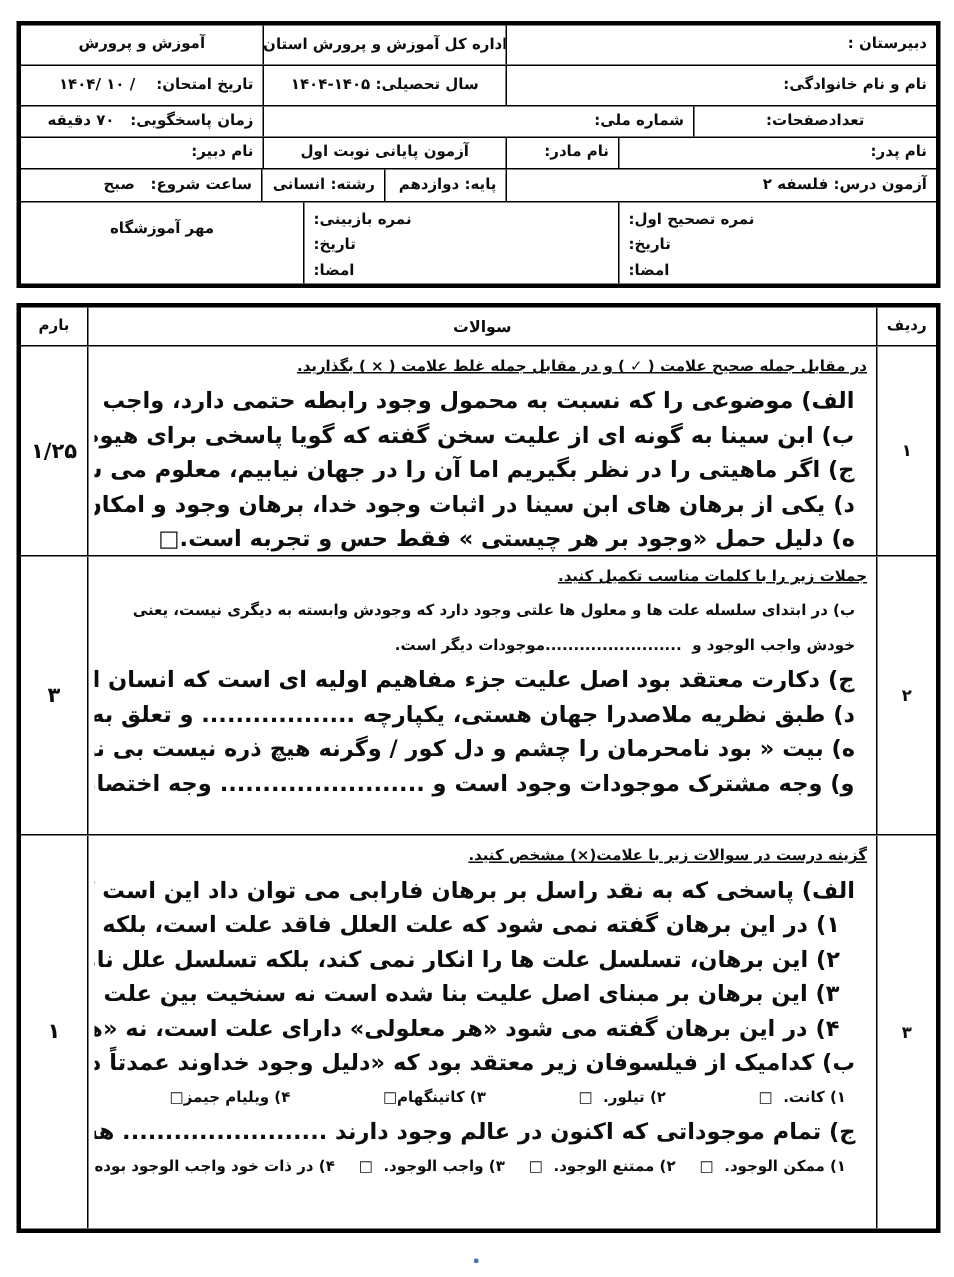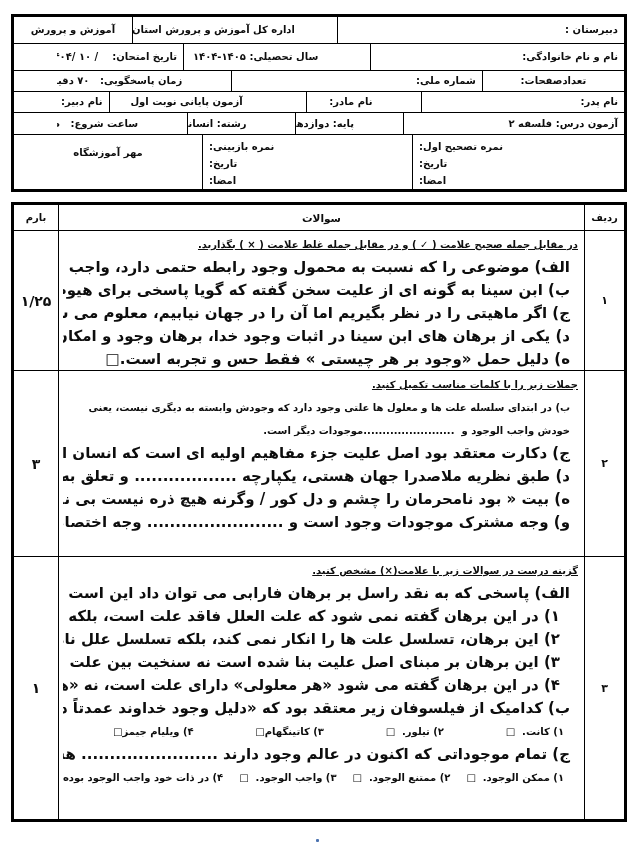--- a/index.html
+++ b/index.html
@@ -18,21 +18,21 @@
   }
   .hrow { display:flex; border-bottom:1px solid #000; }
   .hrow:last-child { border-bottom:none; }
   .hcell {
     border-left:1px solid #000; padding:0 6px;
     display:flex; align-items:center; font-size:10px; line-height:1.2;
     overflow:hidden; white-space:nowrap;
   }
   .hcell:last-child { border-left:none; }
   .ta-c { justify-content:center; text-align:center; }
-  .ta-r { justify-content:flex-start; text-align:center;margin-left:43px; }
+  .ta-r { justify-content:flex-start; text-align:center; }
   .r1 { height:27px; } .r2 { height:27px; } .r3 { height:21px; }
   .r4 { height:21px; } .r5 { height:22px; } .r6 { height:54px; }
   .w287 { width:287px; } .w162 { width:162px; }
   .w212 { width:212px; } .w75 { width:75px; }
   .w81 { width:81px; } .w82 { width:82px; }
   .w210 { width:210px; }
   .grow { flex:1 1 auto; }
   .stack { flex-direction:column; align-items:flex-end; justify-content:flex-start; padding-top:3px; }
   .stack span { display:block; height:17px; line-height:17px; }
   .stamp { align-items:flex-start; justify-content:center; padding-top:12px; }

